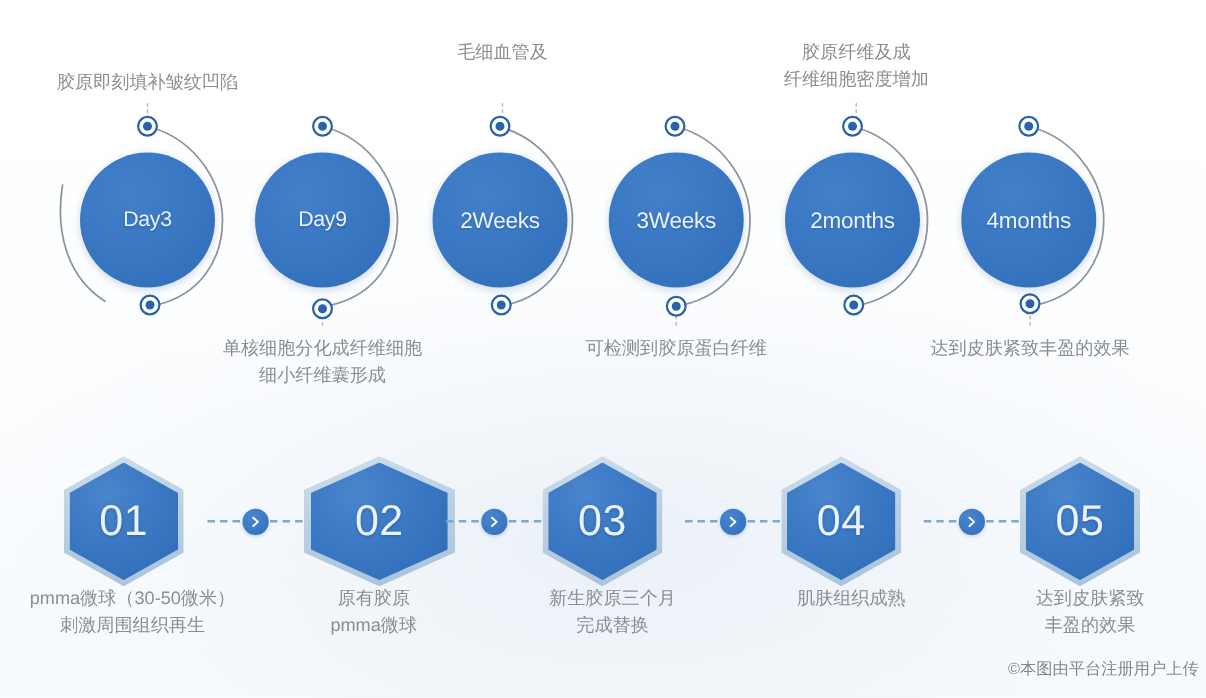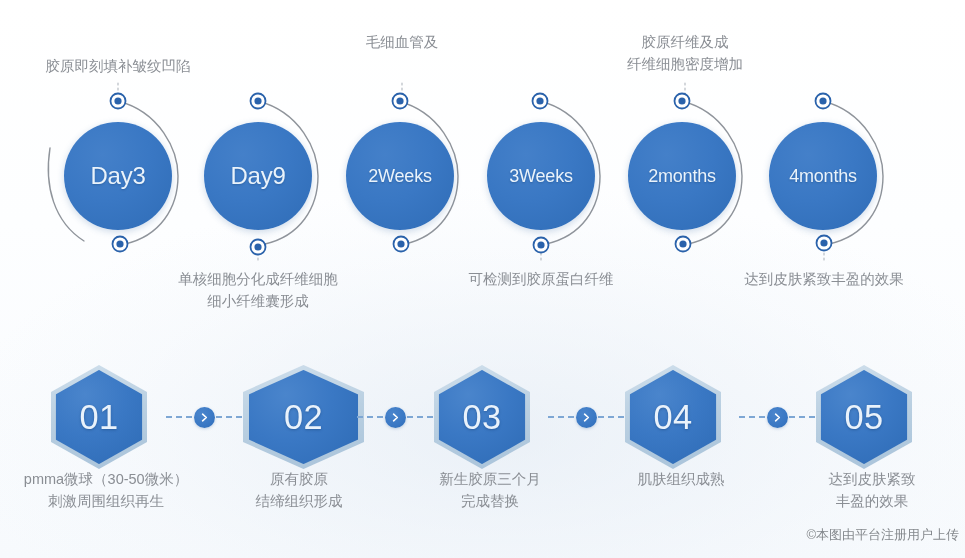--- a/index.html
+++ b/index.html
@@ -40,21 +40,21 @@
     height: 108px;
     border-radius: 50%;
     background: radial-gradient(circle at 36% 30%, #4480c9 0%, #3a78c4 45%, #2f6cb6 100%);
     box-shadow: 0 2px 7px rgba(40,90,150,0.22);
     display: flex;
     align-items: center;
     justify-content: center;
   }
   .circle-label {
     color: #eaf3fb;
-    font-size: 24px;
+    font-size: 17px;
     font-weight: 500;
     letter-spacing: -0.2px;
     text-shadow: 0 1px 2px rgba(20,60,110,0.35);
     white-space: nowrap;
   }
   .circle-label.small { font-size: 18px; }
 
   
   .caption {
     position: absolute;
@@ -321,21 +321,21 @@
       </svg>
     </div>
   </div>
 
   <div class="hex-caption" style="left:-3px; top:468px; width:218px;">
     <span class="ln">pmma微球（30-50微米）</span>
     <span class="ln">刺激周围组织再生</span>
   </div>
   <div class="hex-caption" style="left:223px; top:468px; width:152px;">
     <span class="ln">原有胶原</span>
-    <span class="ln">结缔组织形成</span>
+    <span class="ln">pmma微球</span>
   </div>
   <div class="hex-caption" style="left:413px; top:468px; width:154px;">
     <span class="ln">新生胶原三个月</span>
     <span class="ln">完成替换</span>
   </div>
   <div class="hex-caption" style="left:605px; top:468px; width:152px;">
     <span class="ln">肌肤组织成熟</span>
   </div>
   <div class="hex-caption" style="left:796px; top:468px; width:152px;">
     <span class="ln">达到皮肤紧致</span>

